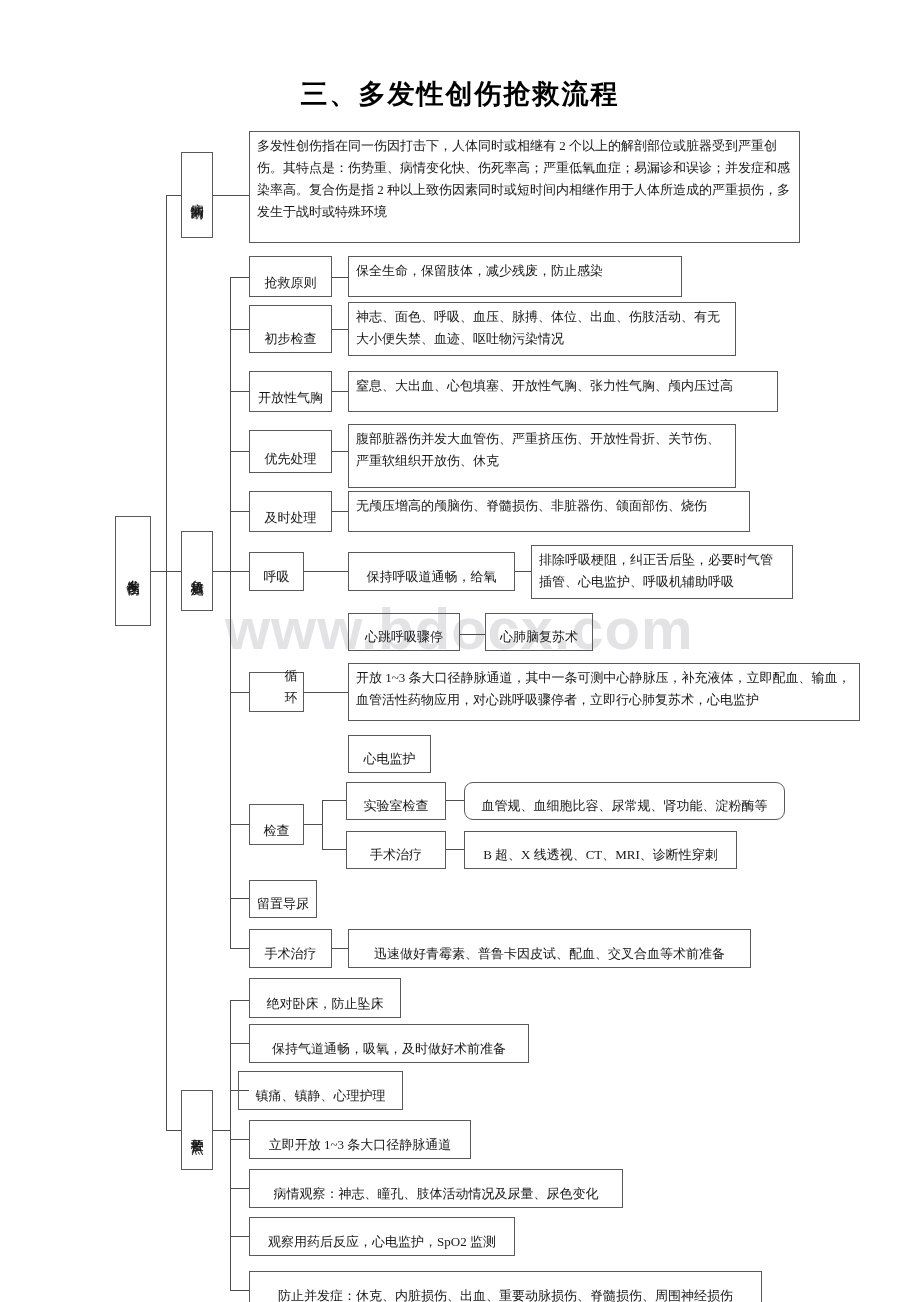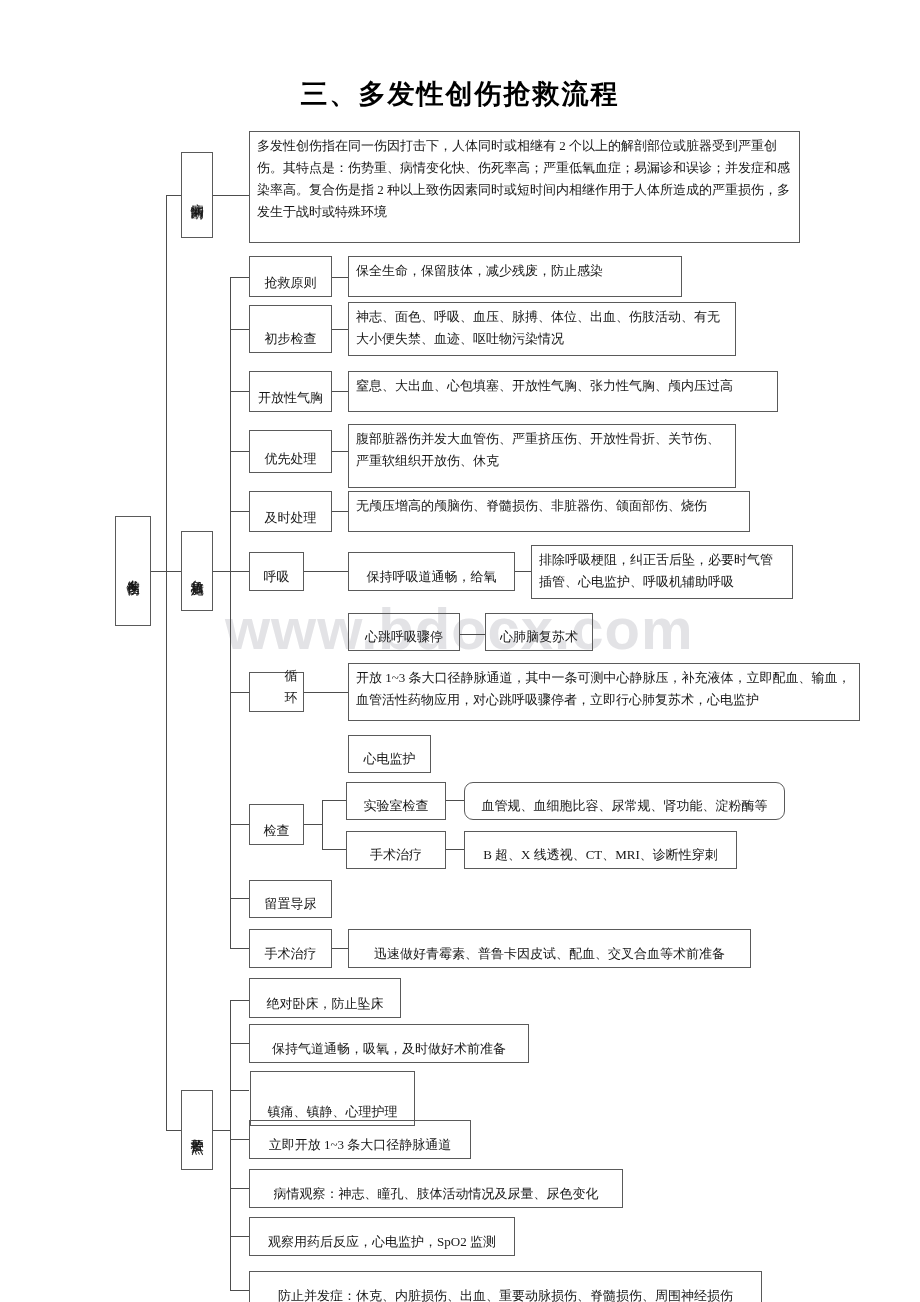--- a/index.html
+++ b/index.html
@@ -210,21 +210,21 @@
   <div class="h" style="left:322px; top:849px; width:24px;"></div>
   <div class="box mid" style="left:346px; top:831px; width:100px; height:38px;">
     <div class="inner">手术治疗</div>
   </div>
   <div class="h" style="left:446px; top:849px; width:18px;"></div>
   <div class="box mid" style="left:464px; top:831px; width:273px; height:38px;">
     <div class="inner">B 超、X 线透视、CT、MRI、诊断性穿刺</div>
   </div>
 
   <div class="h" style="left:230px; top:898px; width:19px;"></div>
-  <div class="box mid" style="left:249px; top:880px; width:83px; height:38px;">
+  <div class="box mid" style="left:249px; top:880px; width:68px; height:38px;">
     <div class="inner">留置导尿</div>
   </div>
 
   <div class="h" style="left:230px; top:948px; width:19px;"></div>
   <div class="box mid" style="left:249px; top:929px; width:83px; height:39px;">
     <div class="inner">手术治疗</div>
   </div>
   <div class="h" style="left:332px; top:948px; width:16px;"></div>
   <div class="box mid" style="left:348px; top:929px; width:403px; height:39px;">
     <div class="inner">迅速做好青霉素、普鲁卡因皮试、配血、交叉合血等术前准备</div>
@@ -241,21 +241,21 @@
   <div class="box mid" style="left:249px; top:978px; width:152px; height:40px;">
     <div class="inner">绝对卧床，防止坠床</div>
   </div>
 
   <div class="h" style="left:230px; top:1043px; width:19px;"></div>
   <div class="box mid" style="left:249px; top:1024px; width:280px; height:39px;">
     <div class="inner">保持气道通畅，吸氧，及时做好术前准备</div>
   </div>
 
   <div class="h" style="left:230px; top:1090px; width:19px;"></div>
-  <div class="box mid" style="left:250px; top:1071px; width:165px; height:55px;">
+  <div class="box mid" style="left:238px; top:1071px; width:165px; height:39px;">
     <div class="inner">镇痛、镇静、心理护理</div>
   </div>
 
   <div class="h" style="left:230px; top:1139px; width:19px;"></div>
   <div class="box mid" style="left:249px; top:1120px; width:222px; height:39px;">
     <div class="inner">立即开放 1~3 条大口径静脉通道</div>
   </div>
 
   <div class="h" style="left:230px; top:1188px; width:19px;"></div>
   <div class="box mid" style="left:249px; top:1169px; width:374px; height:39px;">

